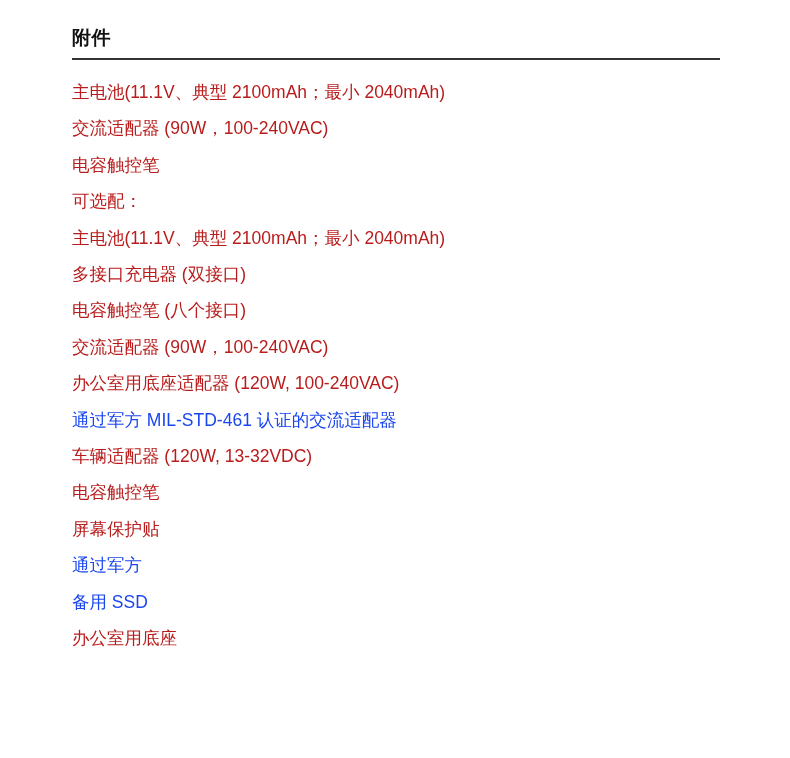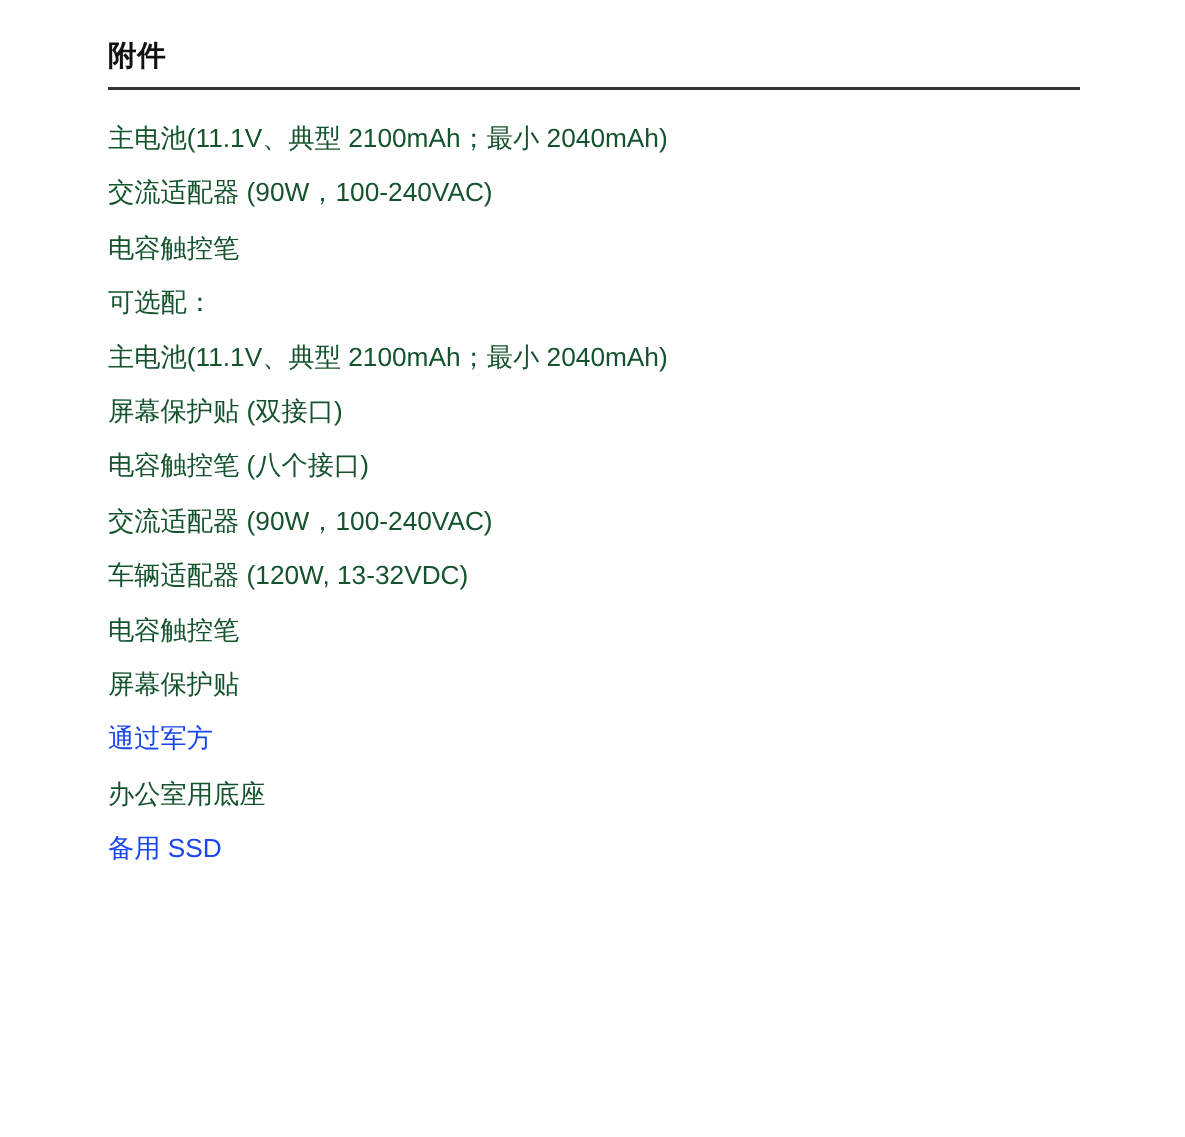--- a/index.html
+++ b/index.html
@@ -29,43 +29,45 @@
     border-bottom: 2px solid #333333;
     margin: 0;
     width: 100%;
   }
   .accessory-list {
     padding-top: 14px;
   }
   .line {
     font-size: 17.5px;
     line-height: 36.4px;
-    color: #14532d;
+    color: #b91c1c;
     white-space: nowrap;
   }
   .line.link {
     color: var(--link, #1a46f0);
     cursor: pointer;
   }
 </style>
 </head>
 <body>
 
 <div class="page">
   <h1 class="page-title">附件</h1>
   <hr class="divider">
   <div class="accessory-list">
       <div class="line">主电池(11.1V、典型 2100mAh；最小 2040mAh)</div>
       <div class="line">交流适配器 (90W，100-240VAC)</div>
       <div class="line">电容触控笔</div>
       <div class="line">可选配：</div>
       <div class="line">主电池(11.1V、典型 2100mAh；最小 2040mAh)</div>
-      <div class="line">屏幕保护贴 (双接口)</div>
+      <div class="line">多接口充电器 (双接口)</div>
       <div class="line">电容触控笔 (八个接口)</div>
       <div class="line">交流适配器 (90W，100-240VAC)</div>
+      <div class="line">办公室用底座适配器 (120W, 100-240VAC)</div>
+      <div class="line link">通过军方 MIL-STD-461 认证的交流适配器</div>
       <div class="line">车辆适配器 (120W, 13-32VDC)</div>
       <div class="line">电容触控笔</div>
       <div class="line">屏幕保护贴</div>
       <div class="line link">通过军方</div>
+      <div class="line link">备用 SSD</div>
       <div class="line">办公室用底座</div>
-      <div class="line link">备用 SSD</div>
     </div>
 </div>
 
 </body></html>

